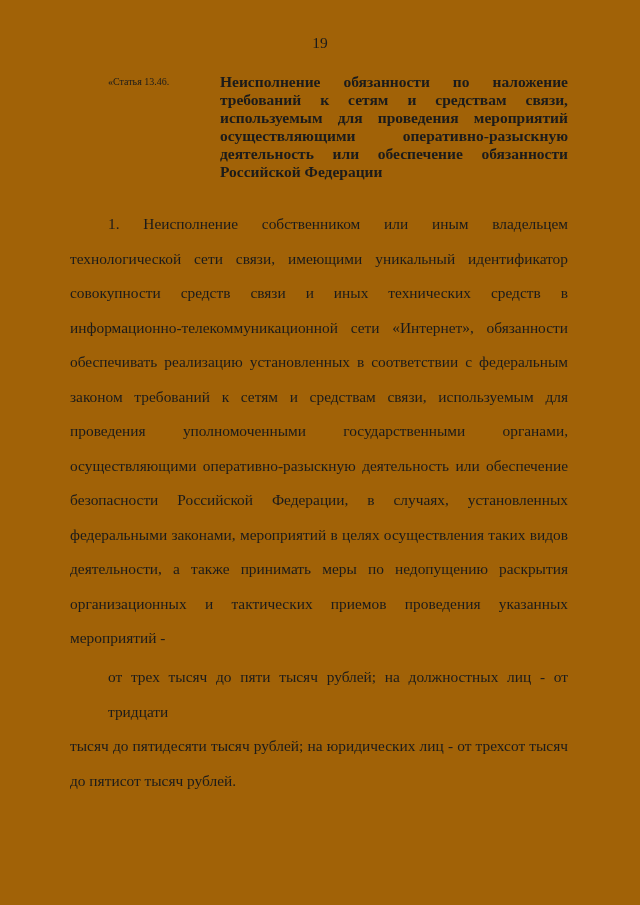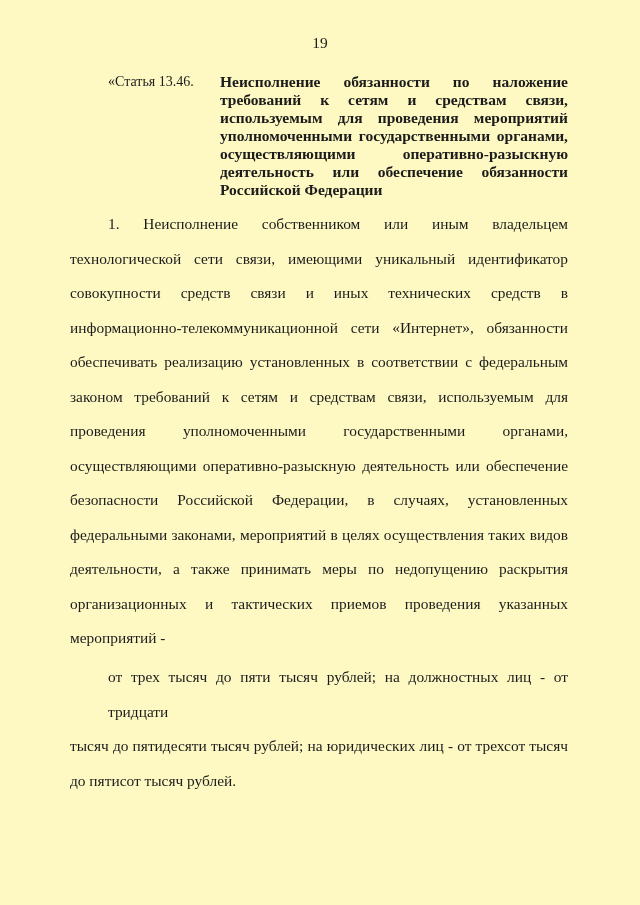--- a/index.html
+++ b/index.html
@@ -4,21 +4,21 @@
 <style>
   html, body {
     margin: 0;
     padding: 0;
     background: #ffffff;
   }
   .page {
     position: relative;
     width: 640px;
     height: 905px;
-    background: #fef9c3;
+    background: #a16207;
     font-family: "Liberation Serif", "DejaVu Serif", serif;
     color: #1b1b1b;
     overflow: hidden;
   }
   .page-number {
     position: absolute;
     top: 34px;
     left: 0;
     width: 640px;
     text-align: center;
@@ -29,21 +29,21 @@
     position: absolute;
     top: 73px;
     left: 108px;
     width: 460px;
     display: flex;
     align-items: flex-start;
   }
   .article-label {
     width: 112px;
     flex: 0 0 112px;
-    font-size: 14px;
+    font-size: 10px;
     line-height: 18px;
     white-space: nowrap;
   }
   .article-title {
     flex: 1 1 auto;
     font-weight: bold;
     font-size: 15.5px;
     line-height: 18px;
   }
   .para {
@@ -70,21 +70,20 @@
 <div class="page">
 
   <div class="page-number">19</div>
 
   <div class="article-heading">
     <div class="article-label">«Статья 13.46.</div>
     <div class="article-title">
         <div class="tline">Неисполнение обязанности по наложение</div>
         <div class="tline">требований к сетям и средствам связи,</div>
         <div class="tline">используемым для проведения мероприятий</div>
-        <div class="tline">уполномоченными государственными органами,</div>
         <div class="tline">осуществляющими оперативно-разыскную</div>
         <div class="tline">деятельность или обеспечение обязанности</div>
         <div class="tline last">Российской Федерации</div>
       </div>
   </div>
 
   <div class="para para-1">
       <div class="tline">1. Неисполнение собственником или иным владельцем</div>
       <div class="tline">технологической сети связи, имеющими уникальный идентификатор</div>
       <div class="tline">совокупности средств связи и иных технических средств в</div>

